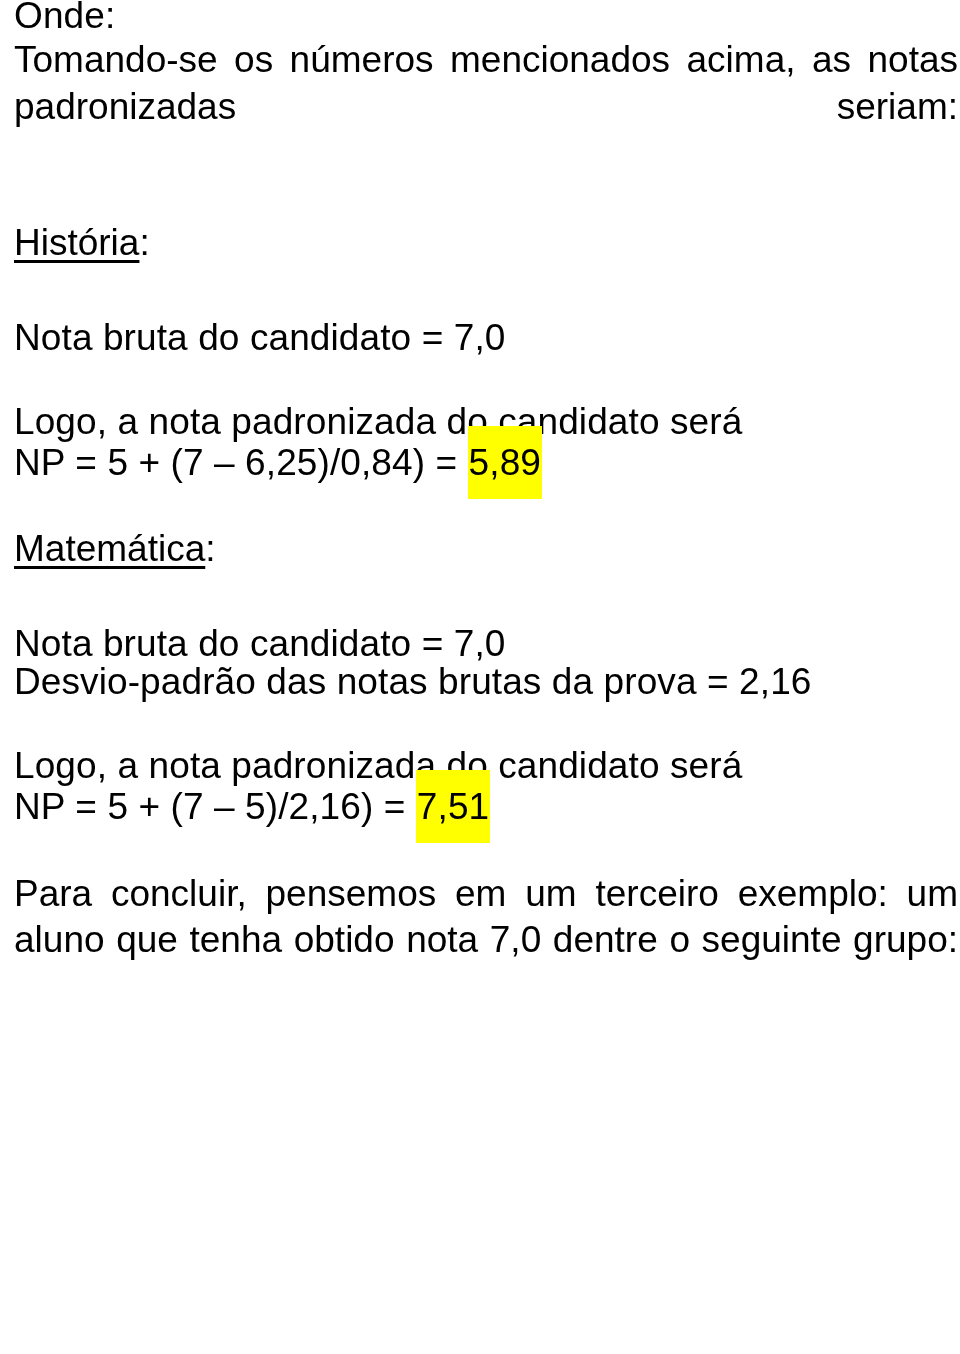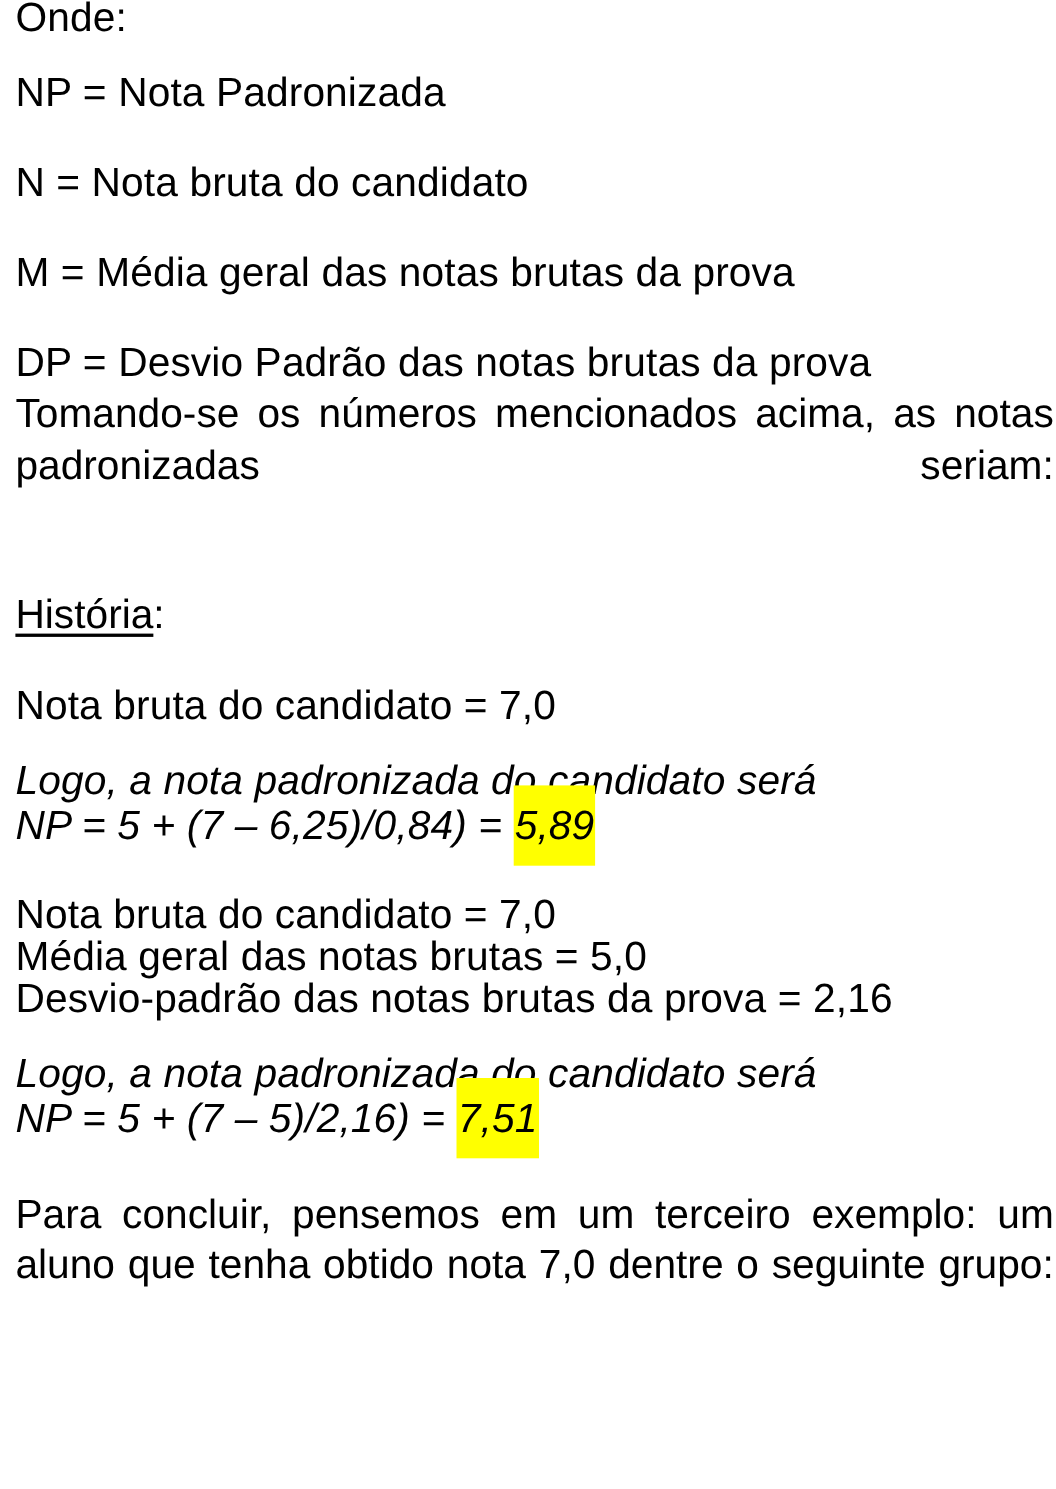--- a/index.html
+++ b/index.html
@@ -83,30 +83,29 @@
   }
   .sec-head .u {
     text-decoration: underline;
     text-underline-offset: 5px;
     text-decoration-thickness: 2.5px;
     text-align: right;
   }
 
   
   .datablock {
-    margin-top: 42px;
+    margin-top: 54px;
   }
   .datablock .line {
     line-height: 38px;
   }
 
   
   .resultblock {
-    margin-top: 28px;
-    font-style: italic;
+    margin-top: 44px;
   }
   .resultblock .line {
     line-height: 41px;
   }
 
   .hl {
     background-color: #ffff00;
     padding: 16px 1px;
   }
 
@@ -115,46 +114,40 @@
     line-height: 46px;
   }
 </style>
 </head>
 <body>
 
 <div class="page">
 
   <div class="line onde">Onde:</div>
 
-  <div class="defs">
-    <div class="line">NP = Nota Padronizada</div>
-    <div class="line">N = Nota bruta do candidato</div>
-    <div class="line">M = Média geral das notas brutas da prova</div>
-    <div class="line">DP = Desvio Padrão das notas brutas da prova</div>
-  </div>
 
   <p class="para p-tomando justify-force">
       <span class="j">Tomando-se os números mencionados acima, as notas padronizadas seriam:</span>
     </p>
 
   <div class="sec-head"><span class="u">História</span><span>:</span></div>
 
   <div class="datablock">
     <div class="line">Nota bruta do candidato = 7,0</div>
   </div>
 
   <div class="resultblock">
     <div class="line">Logo, a nota padronizada do candidato será</div>
     <div class="line"><span>NP = 5 + (7 – 6,25)/0,84) = </span><span class="hl">5,89</span></div>
   </div>
 
+  <div class="sec-head"><span class="u">Matemática</span><span>:</span></div>
 
   <div class="datablock">
     <div class="line">Nota bruta do candidato = 7,0</div>
-    <div class="line">Média geral das notas brutas = 5,0</div>
     <div class="line">Desvio-padrão das notas brutas da prova = 2,16</div>
   </div>
 
   <div class="resultblock">
     <div class="line">Logo, a nota padronizada do candidato será</div>
     <div class="line"><span>NP = 5 + (7 – 5)/2,16) = </span><span class="hl">7,51</span></div>
   </div>
 
   <p class="para p-final justify-force">
       <span class="j">Para concluir, pensemos em um terceiro exemplo: um aluno que tenha obtido nota 7,0 dentre o seguinte grupo:</span>

